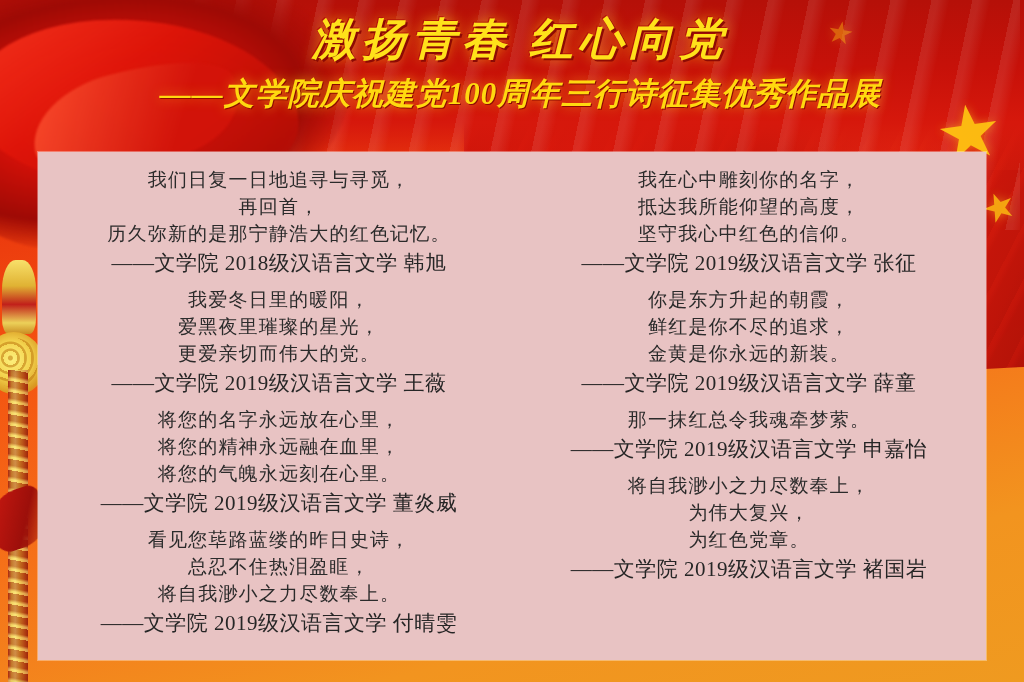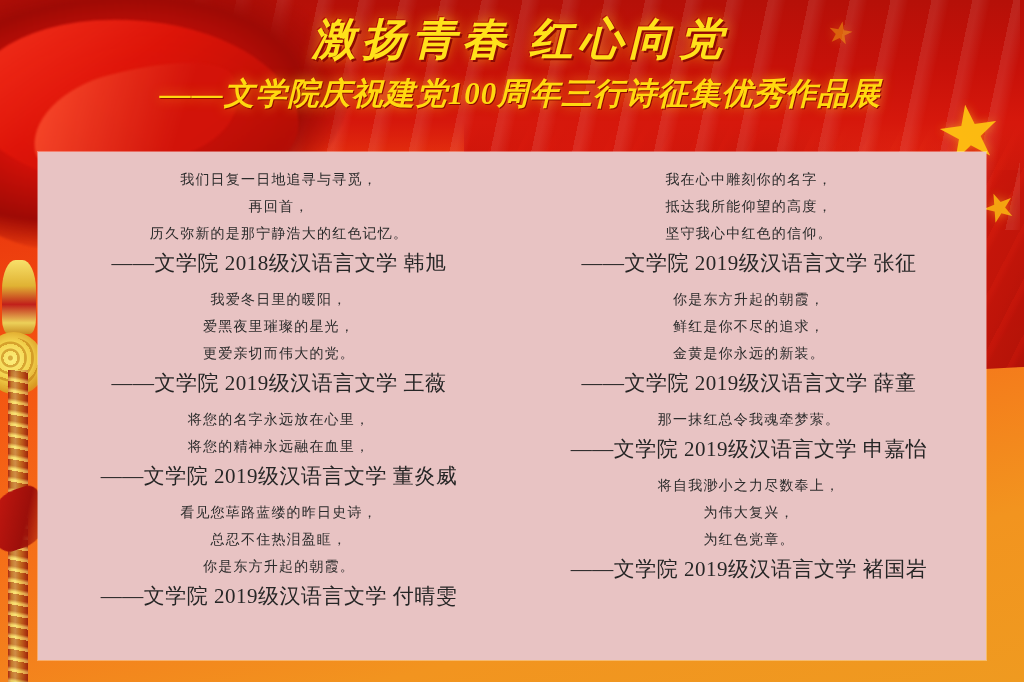--- a/index.html
+++ b/index.html
@@ -193,21 +193,21 @@
   .column.right { padding-left: 6px; }
 
   .poem {
     text-align: center;
     margin: 0 0 7px 0;
   }
   .poem:last-child { margin-bottom: 17px; }
 
   .poem-line {
     font-family: "Liberation Serif", "DejaVu Serif", serif;
-    font-size: 14px;
+    font-size: 19px;
     line-height: 27px;
     color: #2b2b2b;
     letter-spacing: 1.2px;
     white-space: nowrap;
   }
   .poem-attr {
     font-family: "Liberation Serif", "DejaVu Serif", serif;
     font-size: 21px;
     line-height: 31px;
     color: #262626;
@@ -258,26 +258,27 @@
       </div>
       <div class="poem">
         <div class="poem-line">我爱冬日里的暖阳，</div>
         <div class="poem-line">爱黑夜里璀璨的星光，</div>
         <div class="poem-line">更爱亲切而伟大的党。</div>
         <div class="poem-attr">——文学院 2019级汉语言文学 王薇</div>
       </div>
       <div class="poem">
         <div class="poem-line">将您的名字永远放在心里，</div>
         <div class="poem-line">将您的精神永远融在血里，</div>
+        <div class="poem-line">将您的气魄永远刻在心里。</div>
         <div class="poem-attr">——文学院 2019级汉语言文学 董炎威</div>
       </div>
       <div class="poem">
         <div class="poem-line">看见您荜路蓝缕的昨日史诗，</div>
         <div class="poem-line">总忍不住热泪盈眶，</div>
-        <div class="poem-line">你是东方升起的朝霞。</div>
+        <div class="poem-line">将自我渺小之力尽数奉上。</div>
         <div class="poem-attr">——文学院 2019级汉语言文学 付晴雯</div>
       </div>
     </div>
 
     <div class="column right">
       <div class="poem">
         <div class="poem-line">我在心中雕刻你的名字，</div>
         <div class="poem-line">抵达我所能仰望的高度，</div>
         <div class="poem-line">坚守我心中红色的信仰。</div>
         <div class="poem-attr">——文学院 2019级汉语言文学 张征</div>

